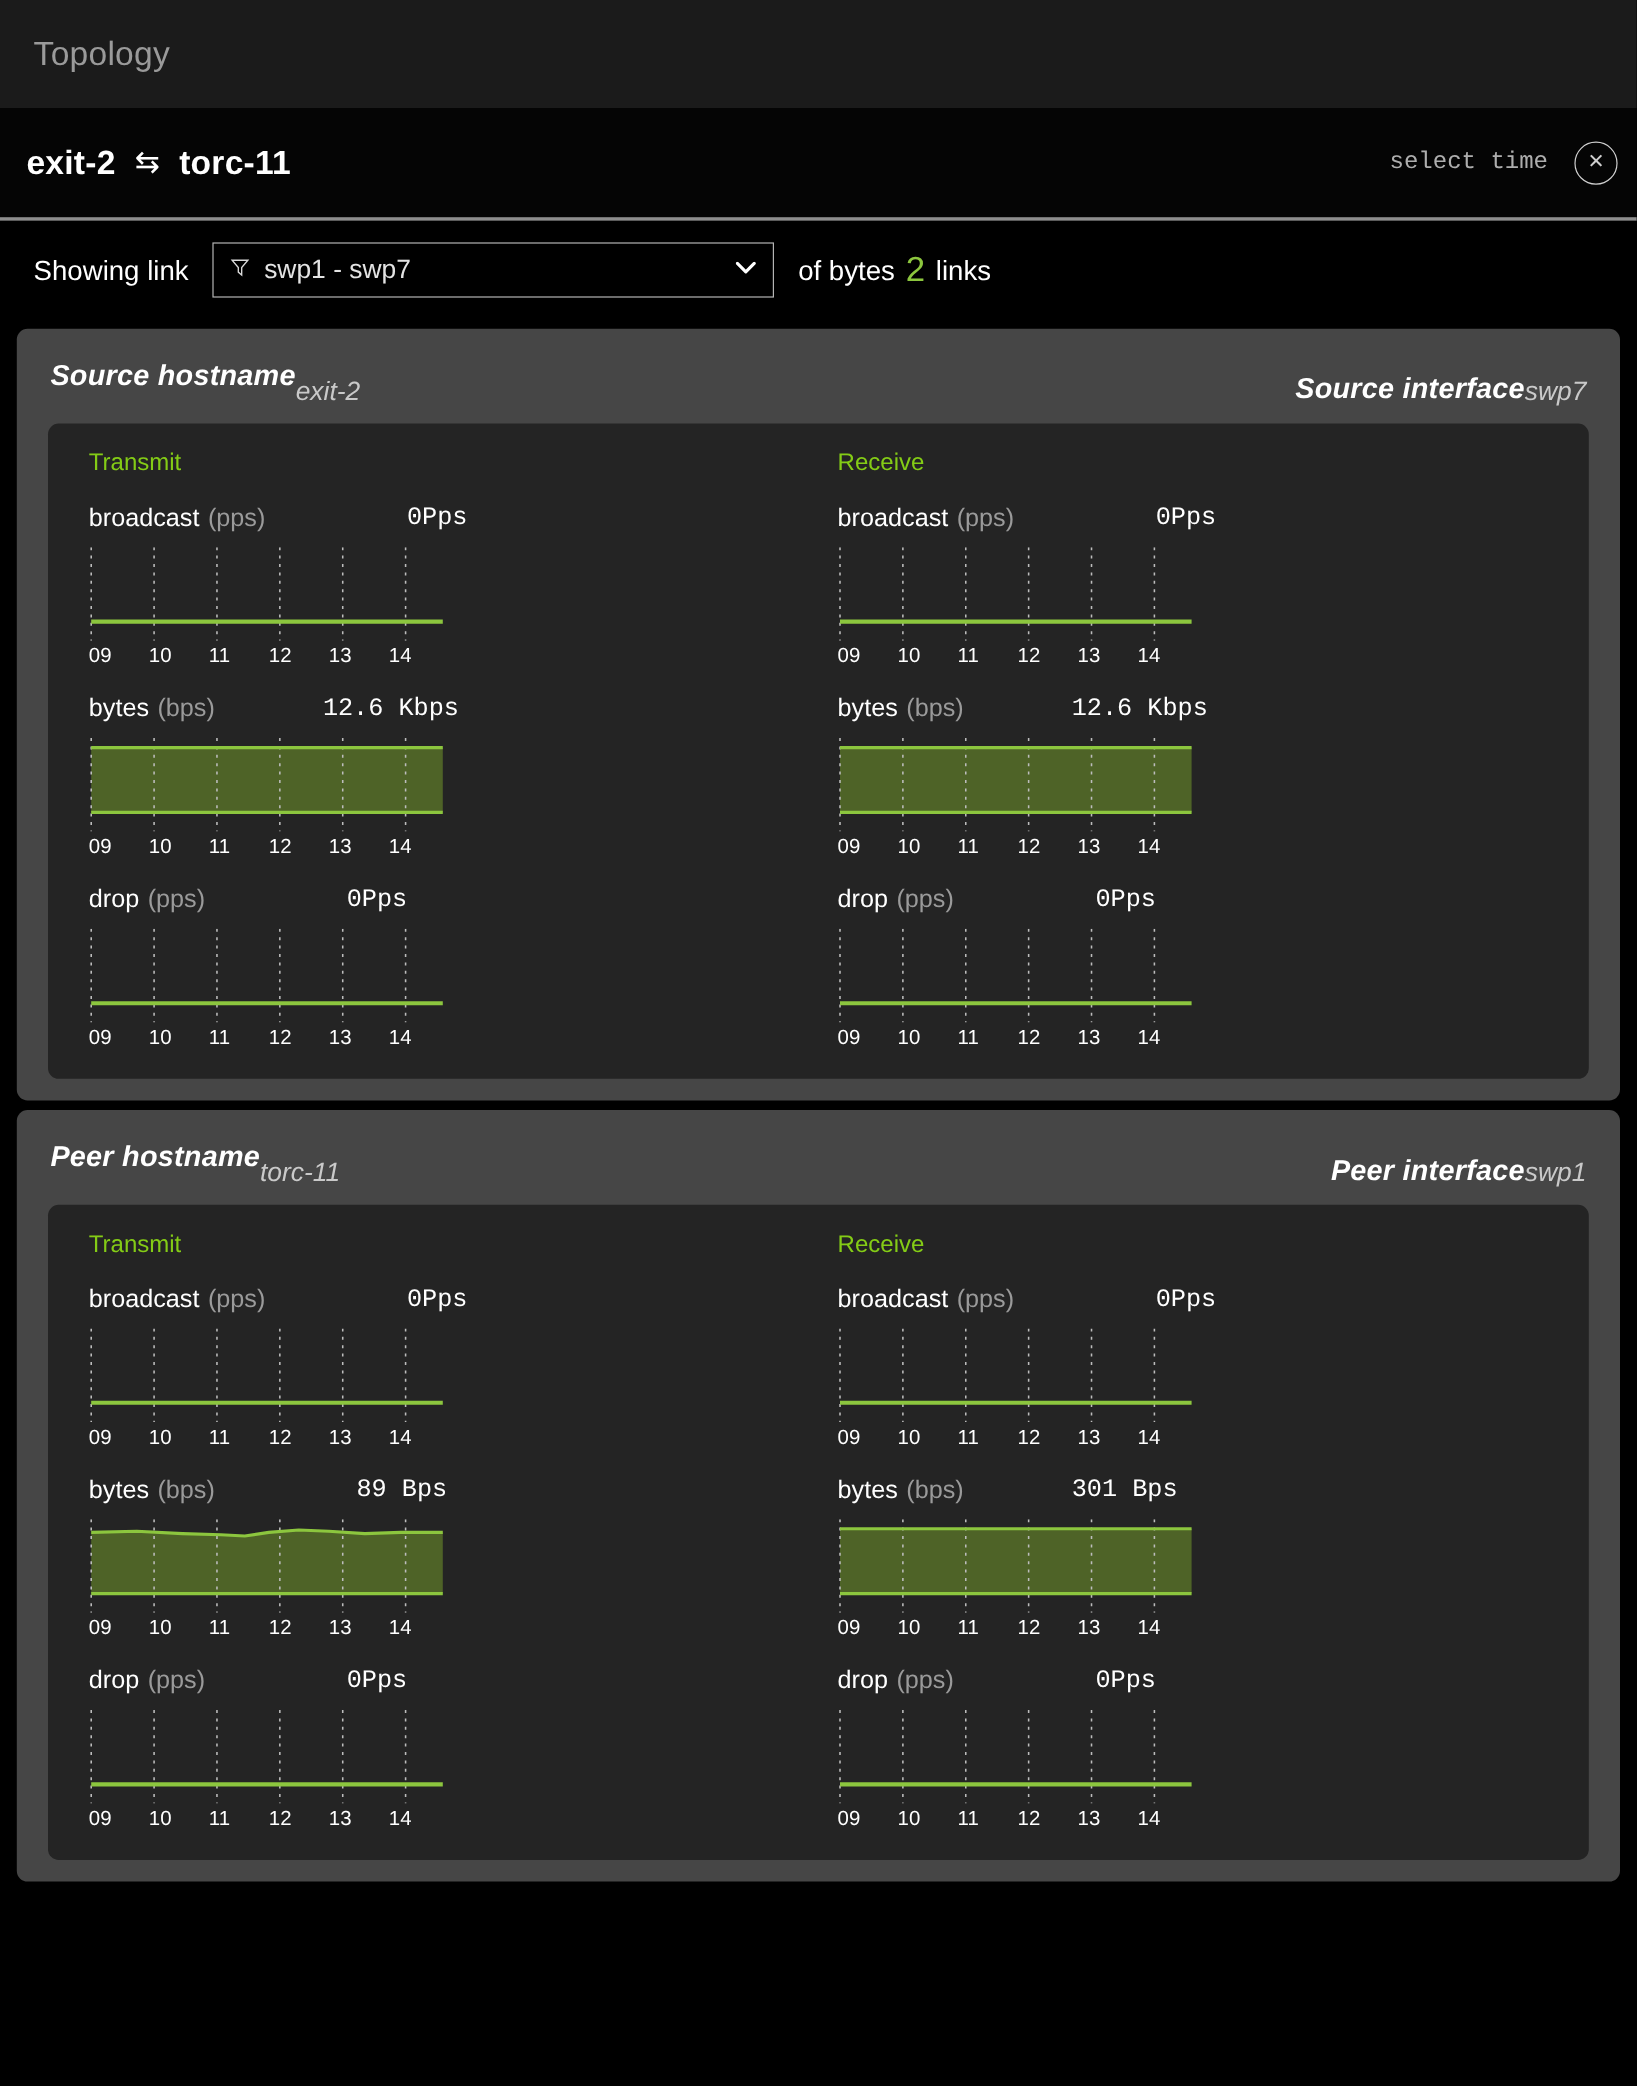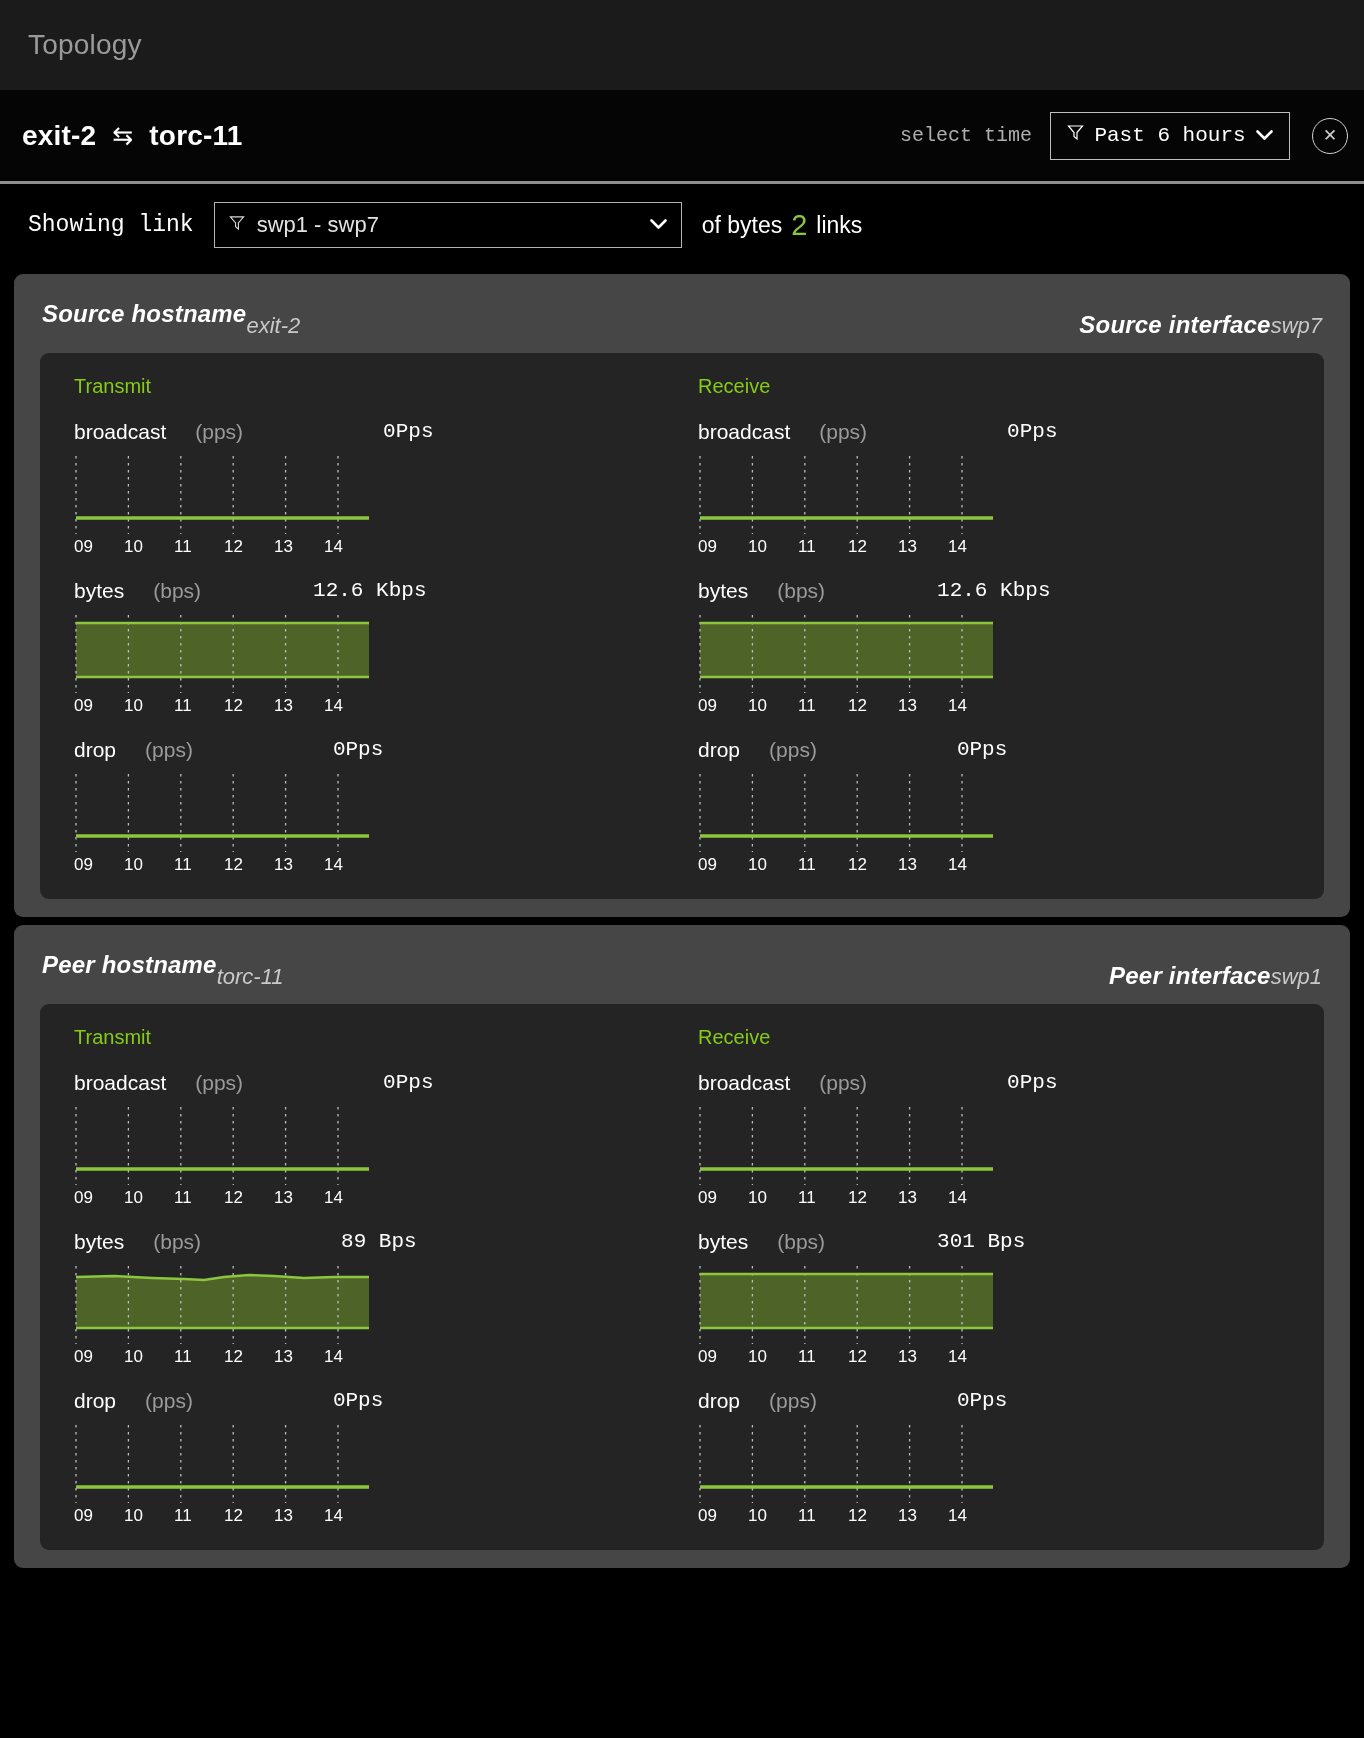--- a/index.html
+++ b/index.html
@@ -95,21 +95,20 @@
     height: 82px;
     display: flex;
     align-items: center;
     padding-left: 28px;
     gap: 20px;
     background: #000000;
   }
   .showing-label {
     color: #ffffff;
     font-size: 23px;
-    font-family: Liberation Mono, monospace;
   }
   .link-select {
     width: 468px;
     height: 46px;
     border: 1px solid #b4b4b4;
     display: flex;
     align-items: center;
     padding: 0 14px;
     gap: 12px;
     background: #000000;
@@ -169,23 +168,22 @@
   .col-title {
     color: #84cc16;
     font-size: 20px;
     margin-bottom: 22px;
   }
 
   .metric { margin-bottom: 22px; }
   .metric:last-child { margin-bottom: 0; }
   .metric-head {
     display: flex;
-    align-items: flex-start;
+    align-items: flex-end;
     margin-bottom: 12px;
-    gap: 22px;
   }
   .metric-name {
     color: #ffffff;
     font-size: 21px;
   }
   .metric-unit {
     color: #9a9a9a;
     font-size: 21px;
     margin-left: 7px;
   }
@@ -220,33 +218,20 @@
 </div>
 
 <div class="header">
   <div class="header-left">
     <span class="node-name">exit-2</span>
     <span class="bidir-icon">⇆</span>
     <span class="node-name">torc-11</span>
   </div>
   <div class="header-right">
     <span class="select-time-label">select time</span>
-    <div class="time-select">
-      <span>
-        <svg width="17" height="17" viewBox="0 0 17 17">
-            <polygon points="1.5,2 15.5,2 10,8.5 10,15 7,12.5 7,8.5" fill="none" stroke="#ffffff" stroke-width="1.2"></polygon>
-          </svg>
-      </span>
-      <span>Past 6 hours</span>
-      <span>
-        <svg width="17" height="11" viewBox="0 0 17 11">
-            <polyline points="1.5,1.5 8.5,8.5 15.5,1.5" fill="none" stroke="#ffffff" stroke-width="2.6" stroke-linecap="round" stroke-linejoin="round"></polyline>
-          </svg>
-      </span>
-    </div>
     <div class="close-btn">
       <span>✕</span>
     </div>
   </div>
 </div>
 
 <div class="showing-row">
   <span class="showing-label">Showing link</span>
   <div class="link-select">
     <span>

